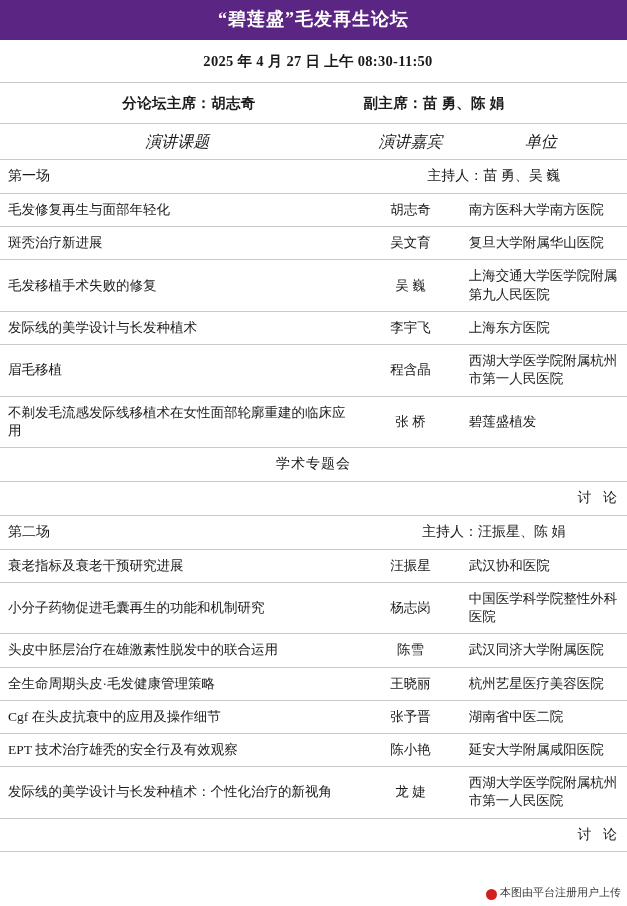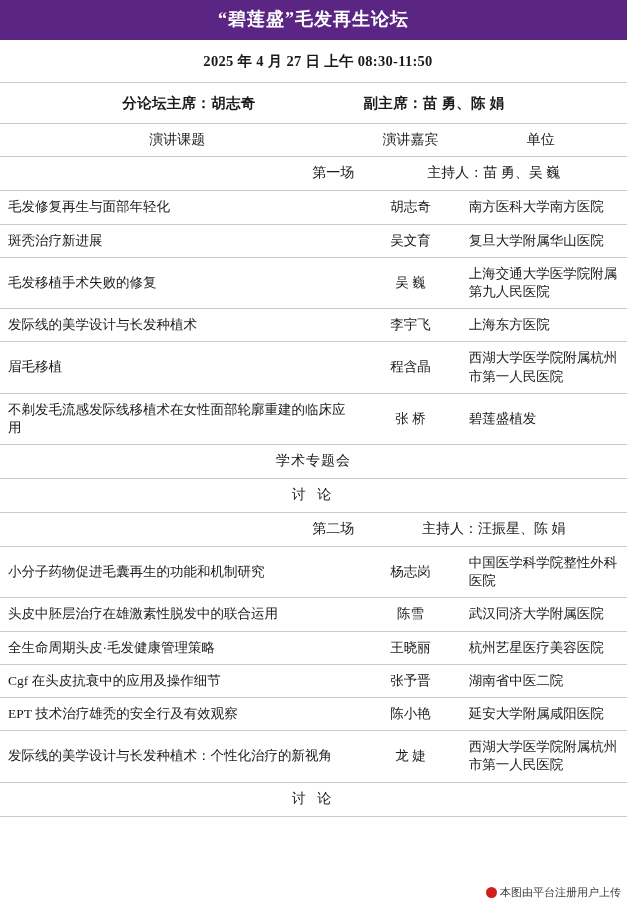--- a/index.html
+++ b/index.html
@@ -70,64 +70,65 @@
   .col-speaker {
     width: 92px;
     text-align: center;
   }
   .col-unit {
     width: 159px;
     padding-left: 8px !important;
   }
   .hdr td {
     text-align: center;
+    font-size: 16px;
+    padding: 9px 6px;
+    font-style: italic;
+  }
+  .hdr .col-topic {
+    text-align: center;
+    padding-left: 0 !important;
+  }
+  .hdr .col-unit {
+    text-align: center;
+    padding-left: 0 !important;
+  }
+  .session-row td {
+    padding: 9px 6px;
     font-size: 14px;
-    padding: 9px 6px;
-  }
-  .hdr .col-topic {
-    text-align: center;
-    padding-left: 0 !important;
-  }
-  .hdr .col-unit {
-    text-align: center;
-    padding-left: 0 !important;
-  }
-  .session-row td {
-    padding: 9px 6px;
-    font-size: 14px;
   }
   .session-name {
-    text-align: right;
+    text-align: left;
     font-weight: normal;
   }
   .session-host {
     text-align: center;
     font-weight: normal;
     white-space: nowrap;
   }
   .full-center td {
     text-align: center;
     font-size: 14px;
     padding: 9px 6px;
     letter-spacing: 1px;
   }
   .discussion td {
-    text-align: center;
+    text-align: right;
     font-size: 14px;
     padding: 9px 6px;
     letter-spacing: 4px;
   }
   .watermark {
     position: absolute;
     right: 6px;
     bottom: 4px;
     font-size: 11px;
     color: #3a3a3a;
     display: flex;
-    align-items: center;
+    align-items: flex-end;
     white-space: nowrap;
     margin-top: 44px;
   }
   .wm-circle {
     display: inline-block;
     width: 11px;
     height: 11px;
     border-radius: 50%;
     background: #cf1f1f;
     margin-right: 3px;
@@ -197,20 +198,25 @@
       <tr class="discussion">
         <td colspan="3">讨 论</td>
       </tr>
 
       <tr class="session-row">
         <td class="col-topic session-name">第二场</td>
         <td class="col-speaker session-host" colspan="2">主持人：汪振星、陈 娟</td>
       </tr>
 
       <tr>
+        <td class="col-topic">衰老指标及衰老干预研究进展</td>
+        <td class="col-speaker">汪振星</td>
+        <td class="col-unit">武汉协和医院</td>
+      </tr>
+      <tr>
         <td class="col-topic">小分子药物促进毛囊再生的功能和机制研究</td>
         <td class="col-speaker">杨志岗</td>
         <td class="col-unit">中国医学科学院整性外科医院</td>
       </tr>
       <tr>
         <td class="col-topic">头皮中胚层治疗在雄激素性脱发中的联合运用</td>
         <td class="col-speaker">陈雪</td>
         <td class="col-unit">武汉同济大学附属医院</td>
       </tr>
       <tr>

